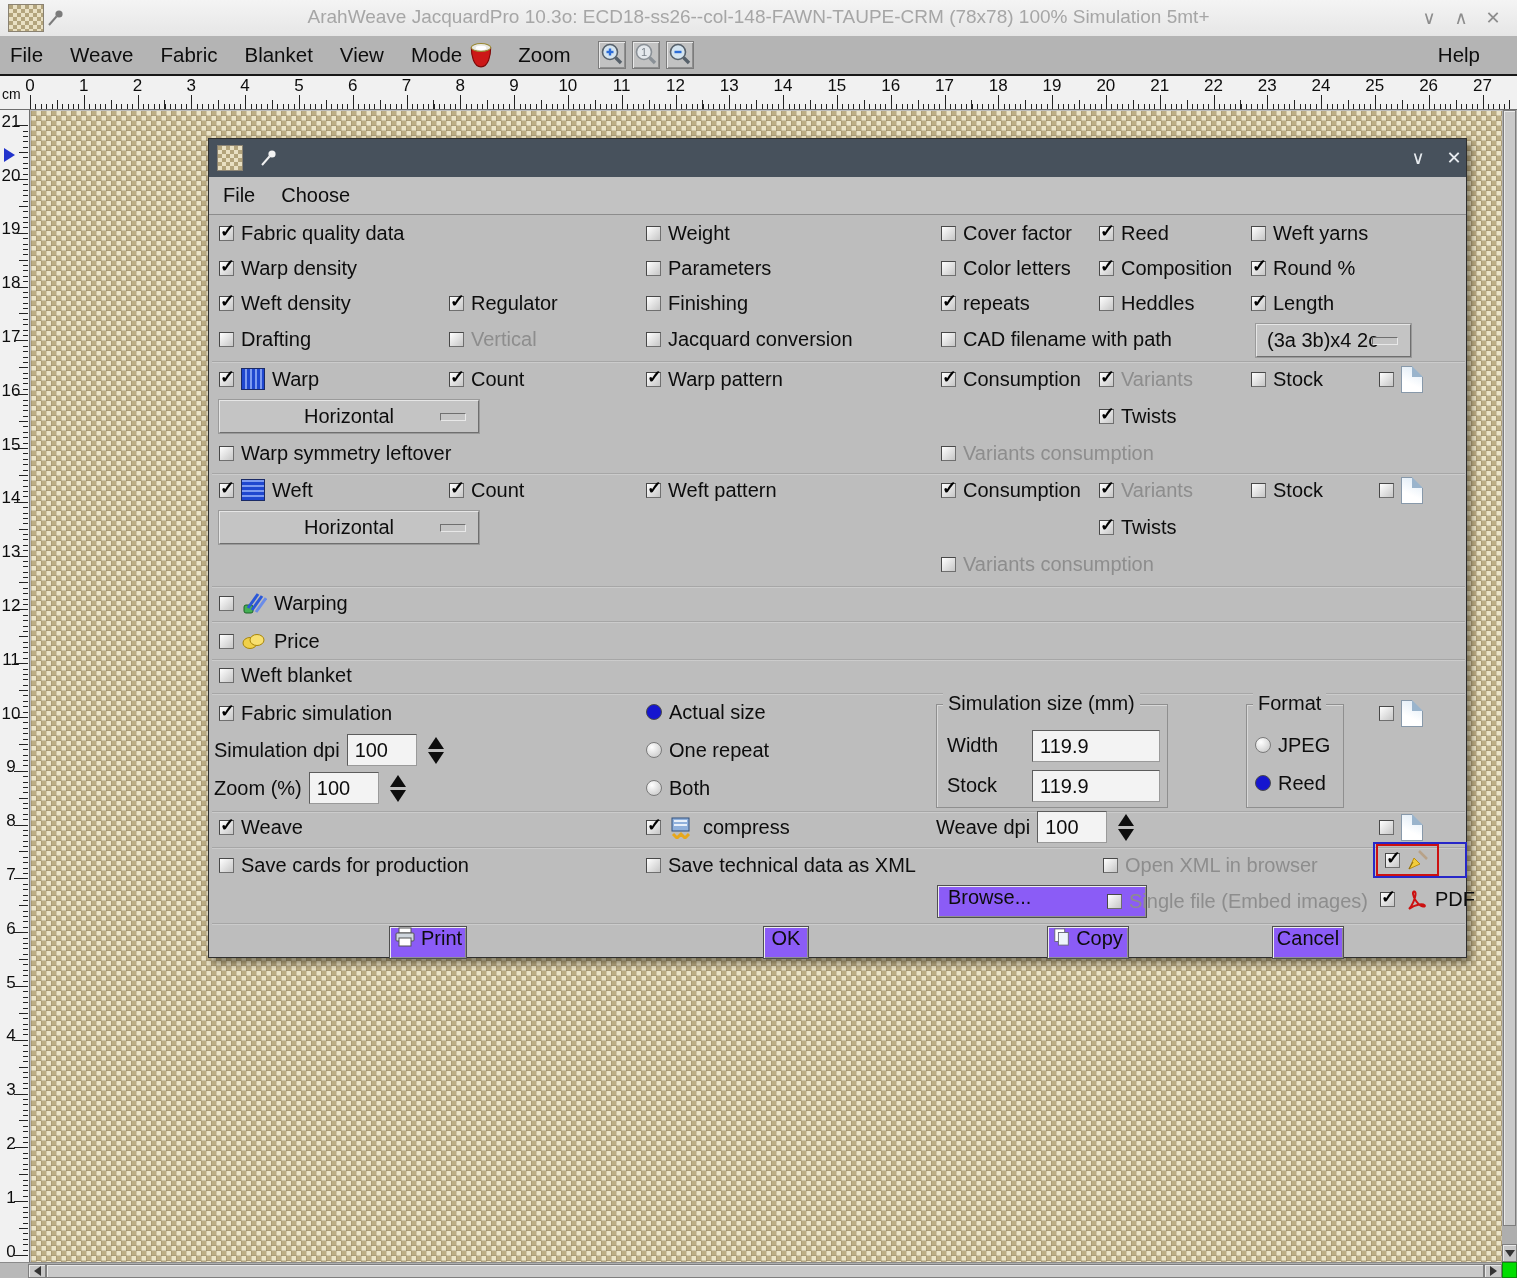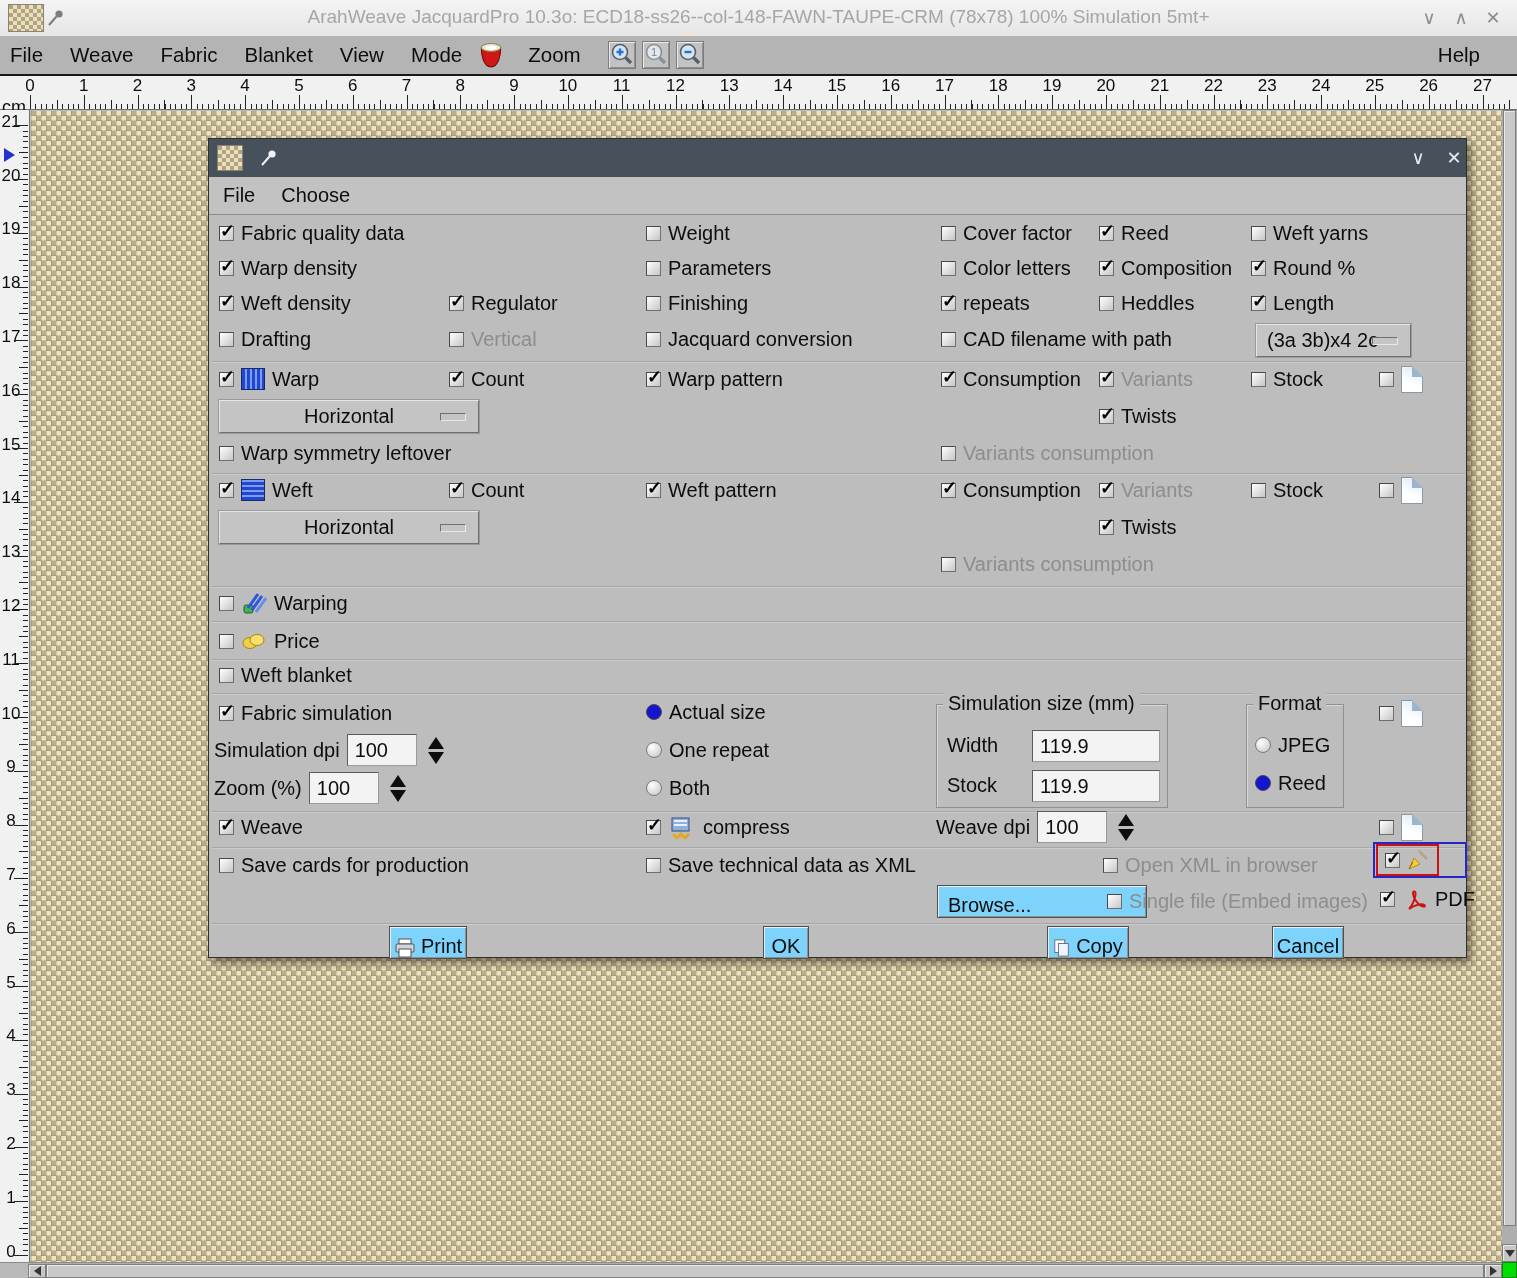--- a/index.html
+++ b/index.html
@@ -11,21 +11,21 @@
 #titlebar .title{position:absolute;left:0;right:0;top:6px;text-align:center;font-size:19px;color:#a6a6a6;white-space:nowrap}
 .winctl{position:absolute;top:5px;width:26px;height:26px;color:#8d8d8d;font-size:18px;text-align:center;line-height:26px;cursor:default}
 .winctl.dn::before{content:"∨"}.winctl.up::before{content:"∧"}.winctl.cl::before{content:"✕"}
 .fab{background:repeating-conic-gradient(#e9e0c3 0% 25%,#b3a47c 0% 50%);background-size:8px 8px;border:1px solid #8a8272}
 #menubar{position:absolute;left:0;top:36px;width:1517px;height:40px;background:#b4b4b4;border-bottom:2px solid #181818;display:flex;align-items:center;padding:0 10px;font-size:20.5px}
 #menubar .mi{margin-right:27px;white-space:nowrap}
 .zbtn{width:28px;height:28px;background:#c2c2c2;border:1px solid #7c7c7c;box-shadow:inset 1px 1px 0 #e9e9e9,inset -1px -1px 0 #8f8f8f;display:flex;align-items:center;justify-content:center;margin-right:6px}
 #help{margin-left:auto;margin-right:4px}
 
 #hruler{position:absolute;left:0;top:76px;width:1517px;height:34px;background:#f1f1f1;border-bottom:1px solid #6f6f6f}
-#hruler .unit{position:absolute;left:2px;top:21px;font-size:18px}
+#hruler .unit{position:absolute;left:2px;top:10px;font-size:14px}
 .hnums{position:absolute;left:3px;top:0;white-space:nowrap}
 .hnums span{display:inline-block;width:53.8px;text-align:center;font-size:17px}
 .hticks{position:absolute;left:30px;top:19px;width:1480px;height:14px;
  background-image:repeating-linear-gradient(90deg,#222 0 1px,transparent 1px 5.38px),repeating-linear-gradient(90deg,#222 0 1px,transparent 1px 26.9px),repeating-linear-gradient(90deg,#222 0 1px,transparent 1px 53.8px);
  background-repeat:no-repeat;background-size:100% 5px,100% 9px,100% 14px;background-position:left bottom}
 #vruler{position:absolute;left:0;top:110px;width:30px;height:1152px;background:#f1f1f1;border-right:1px solid #6f6f6f}
 .vnums{position:absolute;left:0;top:-15px;width:22px}
 .vnums div{height:53.8px;display:flex;align-items:center;justify-content:center;font-size:17px}
 .vticks{position:absolute;right:1px;top:12px;width:14px;height:1134px;
  background-image:repeating-linear-gradient(0deg,#222 0 1px,transparent 1px 5.38px),repeating-linear-gradient(0deg,#222 0 1px,transparent 1px 26.9px),repeating-linear-gradient(0deg,#222 0 1px,transparent 1px 53.8px);
@@ -65,21 +65,21 @@
 .inp{background:#f3f3f3;border:1px solid #9a9a9a;border-top-color:#5c5c5c;border-left-color:#5c5c5c;height:32px;display:flex;align-items:center;padding:0 7px;font-size:20px}
 .spin{display:flex;flex-direction:column;justify-content:center;gap:3px;flex:none;margin-left:4px}
 .spin .up{width:0;height:0;border-left:8px solid transparent;border-right:8px solid transparent;border-bottom:12px solid #0d0d0d}
 .spin .dnn{width:0;height:0;border-left:8px solid transparent;border-right:8px solid transparent;border-top:12px solid #0d0d0d}
 .dd{position:absolute;background:#c4c4c4;border:1px solid #6f6f6f;border-top-color:#e6e6e6;border-left-color:#e6e6e6;display:flex;align-items:center;font-size:20px;outline:1px solid #9a9a9a}
 .dd.center{justify-content:center}
 .dd.left{justify-content:flex-start;padding-left:10px}
 .dd .dash{position:absolute;right:12px;top:50%;transform:translateY(-50%);width:26px;height:8px;background:#c4c4c4;border:1px solid #6f6f6f;border-bottom-color:#e8e8e8;border-right-color:#e8e8e8}
 .group{position:absolute;border:1px solid #8f8f8f;box-shadow:inset 1px 1px 0 #d8d8d8}
 .gtitle{position:absolute;top:-13px;left:6px;background:#bdbdbd;padding:0 5px;font-size:20px;white-space:nowrap}
-.btn{position:absolute;background:#7dd3fc;border:1px solid #4f4f4f;box-shadow:inset 1px 1px 0 #ededed,inset -1px -1px 0 #8f8f8f;display:flex;align-items:flex-end;justify-content:center;gap:5px;font-size:20px}
+.btn{position:absolute;background:#8b5cf6;border:1px solid #4f4f4f;box-shadow:inset 1px 1px 0 #ededed,inset -1px -1px 0 #8f8f8f;display:flex;align-items:flex-start;justify-content:center;gap:5px;font-size:20px}
 .warp-ic{width:24px;height:22px;background:repeating-linear-gradient(90deg,#1f47cf 0 3px,#7d9bf0 3px 5px);border:1px solid #1a2a66;flex:none}
 .weft-ic{width:24px;height:22px;background:repeating-linear-gradient(0deg,#1f47cf 0 3px,#7d9bf0 3px 5px);border:1px solid #1a2a66;flex:none}
 .doc{width:22px;height:27px;position:relative;background:linear-gradient(205deg,#dcE9f5 0%,#fff 65%);border:1px solid #8899aa;flex:none}
 .doc::before{content:"";position:absolute;top:-1px;right:-1px;width:0;height:0;border-style:solid;border-width:0 11px 11px 0;border-color:#bdbdbd #bdbdbd #9ab4cc transparent}
 .focusblue{position:absolute;border:2px solid #2727c8;display:flex;align-items:center}
 .focusred{border:2px solid #cc1111;display:flex;align-items:center;gap:6px;padding:2px 7px;margin-left:1px}
 .ic{flex:none;display:inline-flex}
 </style>
 </head>
 <body>
@@ -97,21 +97,21 @@
   <span class="winctl up" style="left:1448px"></span>
   <span class="winctl cl" style="left:1480px"></span>
 </div>
 
 <div id="menubar">
   <span class="mi">File</span>
   <span class="mi">Weave</span>
   <span class="mi">Fabric</span>
   <span class="mi">Blanket</span>
   <span class="mi">View</span>
-  <span class="mi" style="margin-right:16px">Mode</span>
+  <span class="mi" style="margin-right:6px">Mode</span>
   <span class="ic" style="margin-right:24px">
       <svg width="26" height="28" viewBox="0 0 24 26">
         <path d="M3 6 C3 13 5 24 12 24 C19 24 21 13 21 6" fill="#cc1818" stroke="#7c0808"></path>
         <ellipse cx="12" cy="6" rx="9" ry="3.6" fill="#e8e8e2" stroke="#998833"></ellipse>
         <ellipse cx="12" cy="6.5" rx="5" ry="2" fill="#ffffff"></ellipse>
       </svg>
     </span>
   <span class="mi" style="">Zoom</span>
   <span class="zbtn">
       <svg width="24" height="26" viewBox="0 0 24 26">

